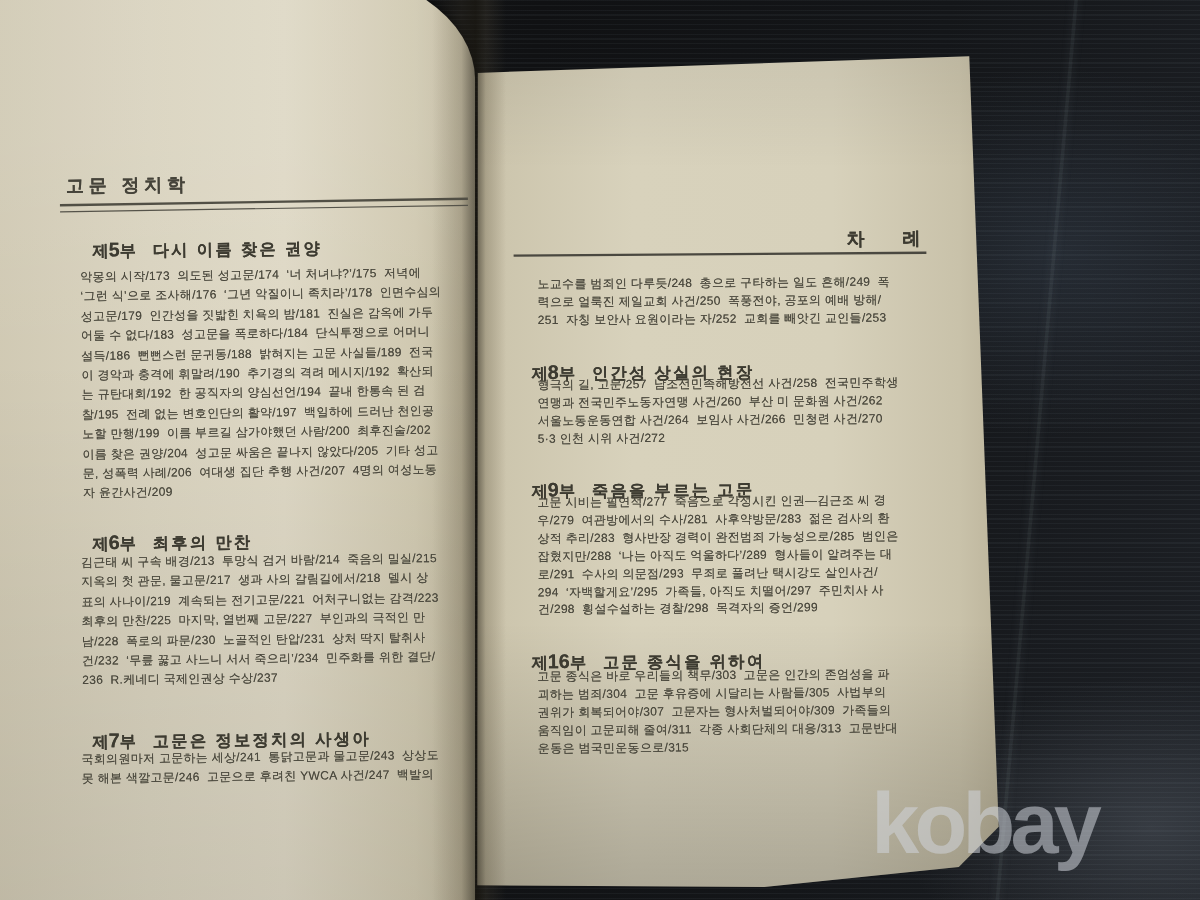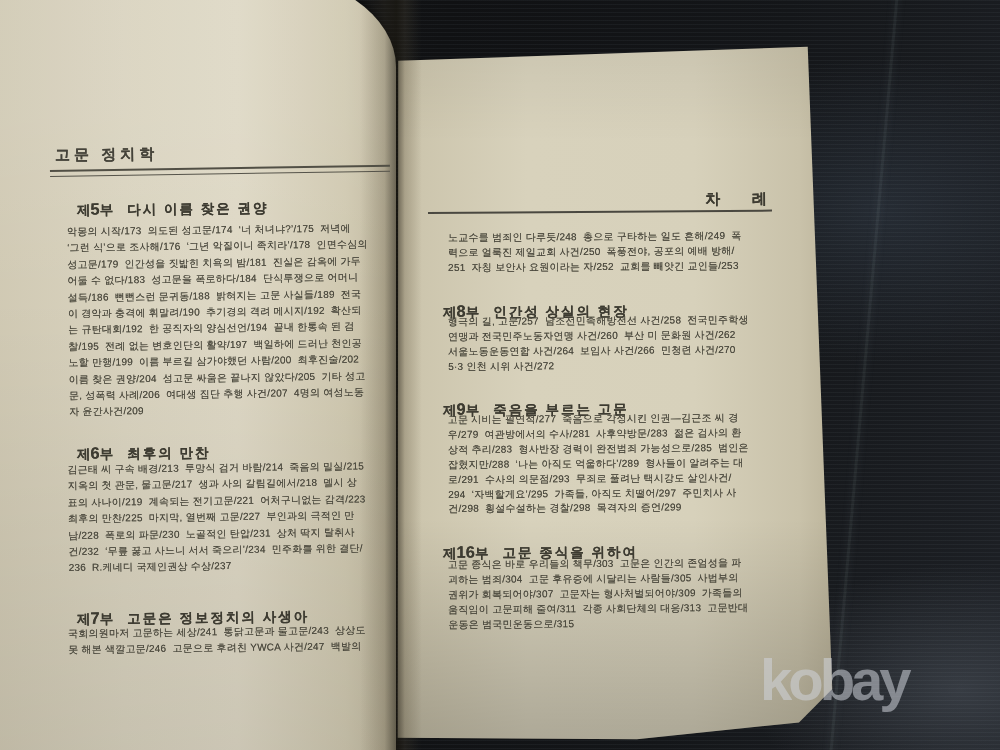--- a/index.html
+++ b/index.html
@@ -71,22 +71,22 @@
   .part-heading .ttl{margin-left:14px;letter-spacing:2px;}
   .toc-header{
     font-size:15px;font-weight:bold;white-space:pre;color:#3d3b31;
     text-shadow:0 0 0.5px rgba(55,53,43,0.85);letter-spacing:3px;text-align:right;width:340px;
   }
   .toc-rule{
     position:absolute;height:2px;background:#4a4840;transform:rotate(-0.4deg);
     transform-origin:left center;
   }
   .watermark{
-    position:absolute;left:760px;top:646px;
-    font-size:58px;font-weight:bold;letter-spacing:-4px;
+    position:absolute;left:726px;top:646px;
+    font-size:72px;font-weight:bold;letter-spacing:-4px;
     color:rgba(207,212,218,0.55);z-index:50;
   }
 </style>
 </head>
 <body>
 
 <div class="stage">
   <div class="bg"></div>
   <div class="bg-seam"></div>
 

